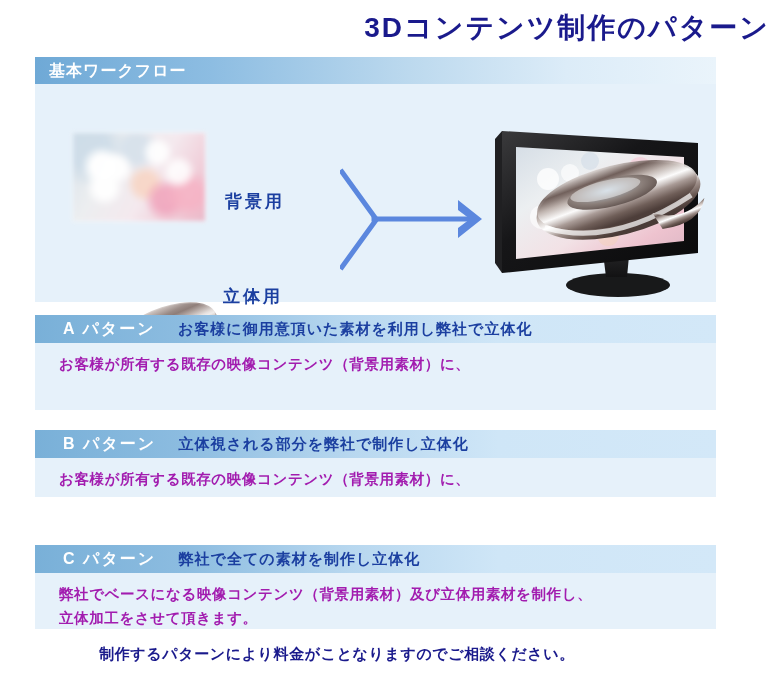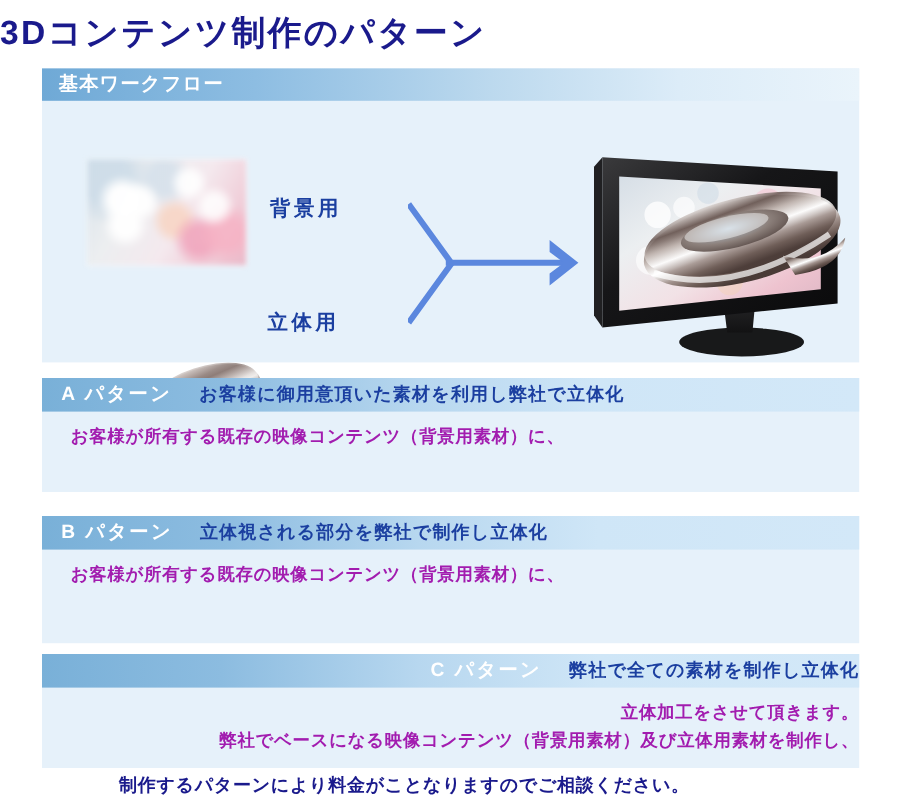--- a/index.html
+++ b/index.html
@@ -9,21 +9,21 @@
     width: 770px;
     height: 677px;
     background: #ffffff;
     font-family: "Liberation Sans", "DejaVu Sans", sans-serif;
     overflow: hidden;
     position: relative;
   }
 
   
   .page-title {
-    text-align: left;
+    text-align: right;
     color: #1a1a8c;
     font-size: 28px;
     font-weight: 700;
     letter-spacing: 2px;
     padding-top: 10px;
     height: 48px;
     line-height: 36px;
     white-space: nowrap;
   }
 
@@ -87,20 +87,21 @@
     height: 62px;
   }
 
   .label-blue {
     position: absolute;
     color: #1b3fa0;
     font-size: 17px;
     font-weight: 700;
     letter-spacing: 3px;
     white-space: nowrap;
+    margin-top: 28px;
   }
   .label-haikei { left: 190px; top: 78px; }
   .label-rittai  { left: 188px; top: 173px; }
 
   
   .merge-arrow {
     position: absolute;
     left: 305px;
     top: 80px;
     width: 145px;
@@ -128,29 +129,29 @@
   }
 
   
   .pattern {
     position: absolute;
     left: 35px;
     width: 681px;
     background: #e6f1fa;
   }
   .pattern-a { top: 315px; height: 95px; }
-  .pattern-b { top: 430px; height: 106px; }
-  .pattern-c { top: 545px; height: 95px; text-align: right; }
+  .pattern-b { top: 430px; height: 67px; }
+  .pattern-c { top: 545px; height: 84px; }
 
   .pattern-header {
     height: 28px;
     background: linear-gradient(to right, #79b0d8 0%, #8cbce0 22%, #b7d7ef 46%, #cfe6f7 68%, #d3e8f8 100%);
     line-height: 28px;
     white-space: nowrap;
-    padding-left: 16px;
+    padding-left: 28px;
   }
 
   .pattern-key {
     color: #ffffff;
     font-size: 16px;
     font-weight: 700;
     letter-spacing: 2px;
   }
 
   .pattern-title {
@@ -340,18 +341,18 @@
     <div class="pattern-line">お客様が所有する既存の映像コンテンツ（背景用素材）に、</div>
   </div>
 </div>
 
 <div class="pattern pattern-c">
   <div class="pattern-header">
     <span class="pattern-key">C パターン</span>
     <span class="pattern-title">弊社で全ての素材を制作し立体化</span>
   </div>
   <div class="pattern-body">
+    <div class="pattern-line">弊社でベースになる映像コンテンツ（背景用素材）及び立体用素材を制作し、</div>
     <div class="pattern-line">立体加工をさせて頂きます。</div>
-    <div class="pattern-line">弊社でベースになる映像コンテンツ（背景用素材）及び立体用素材を制作し、</div>
   </div>
 </div>
 
 <div class="footer-note">制作するパターンにより料金がことなりますのでご相談ください。</div>
 
 </body></html>

